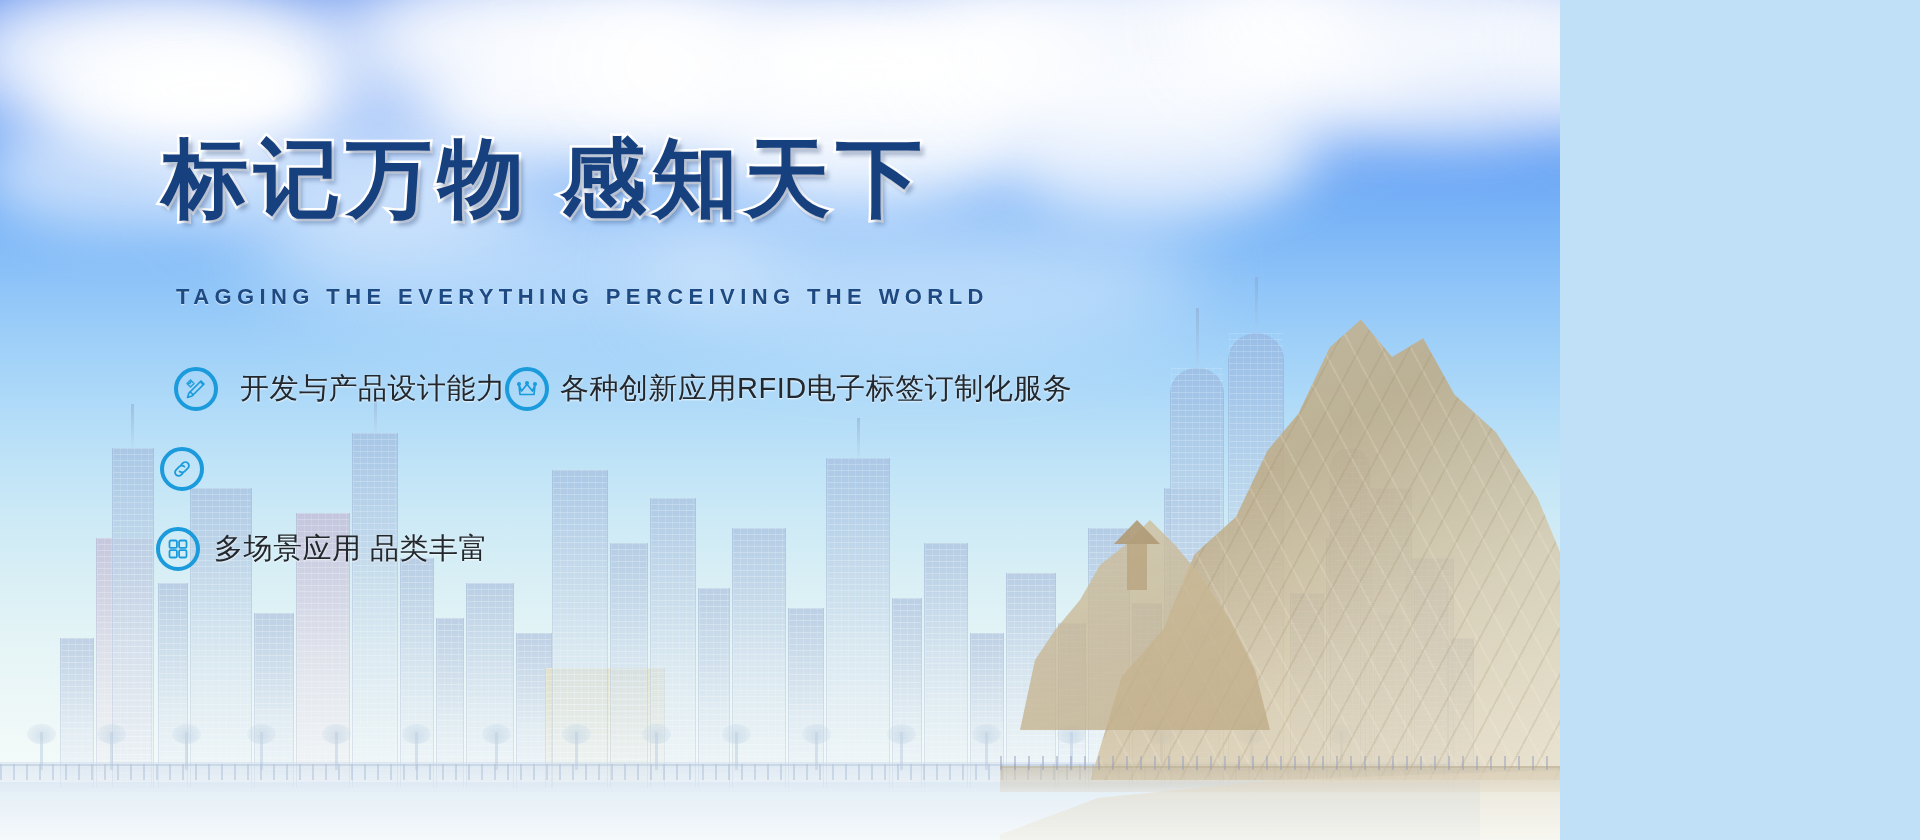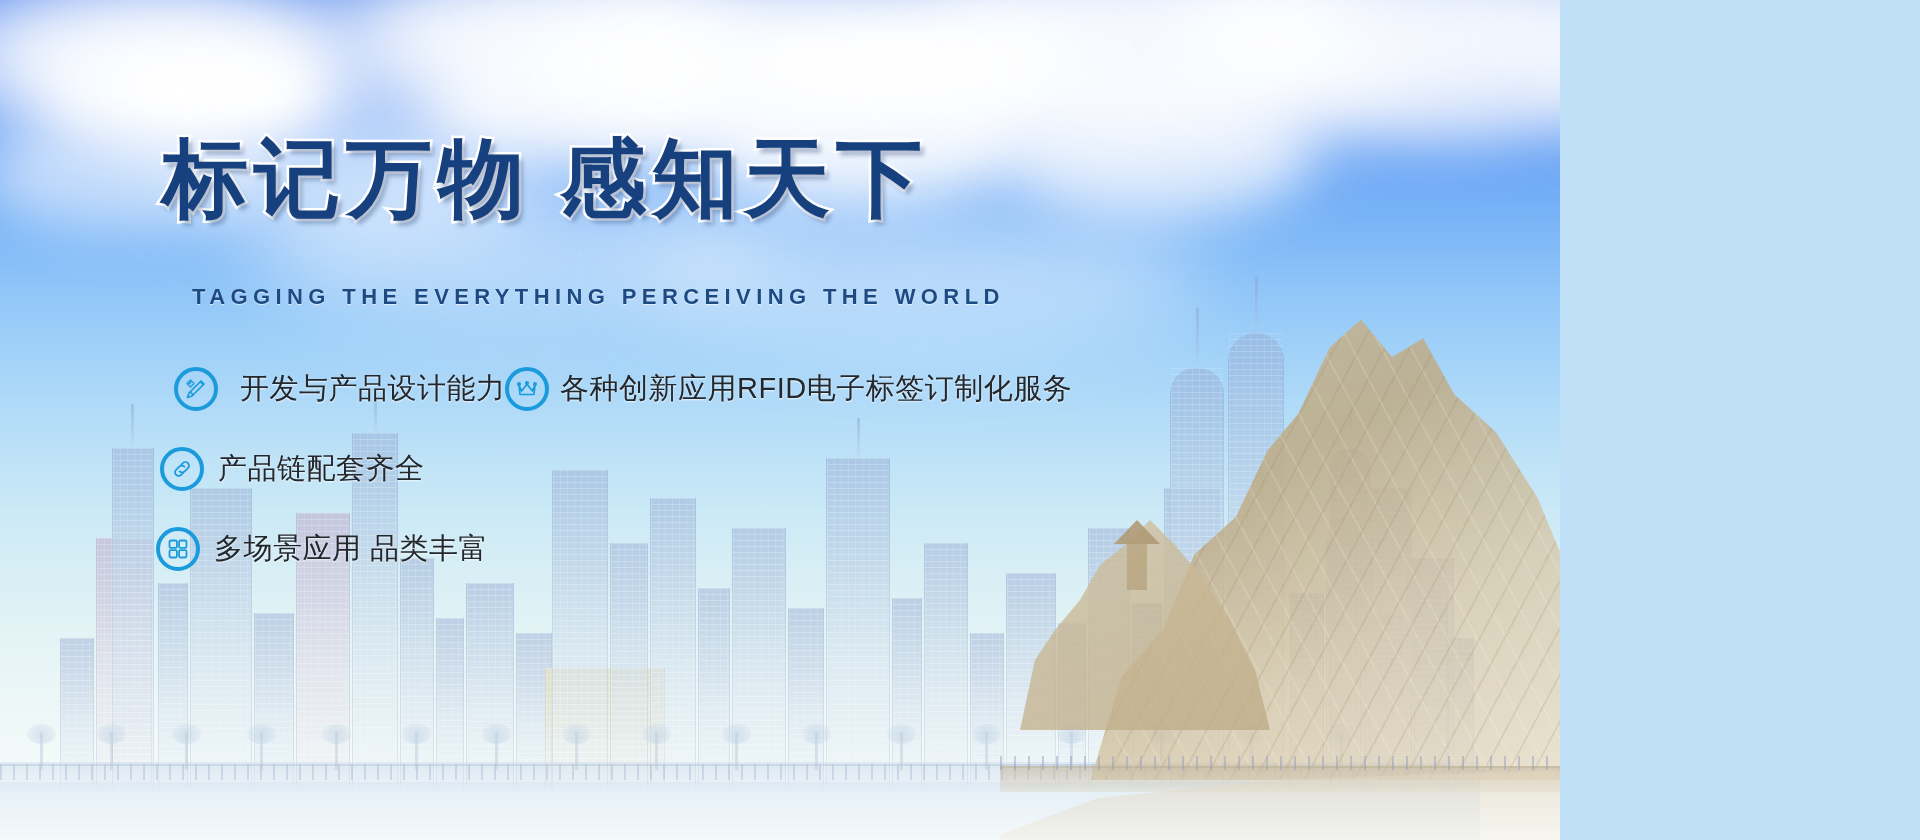--- a/index.html
+++ b/index.html
@@ -152,21 +152,21 @@
     font-size:86px; font-weight:bold;
     letter-spacing:6px;
     color:#17407f;
     -webkit-text-stroke:5px #ffffff;
     paint-order:stroke fill;
     text-shadow:4px 5px 4px rgba(40,70,120,.35);
     white-space:nowrap;
     line-height:1.08;
   }
   .subline {
-    position:absolute; left:192px; top:284px;
+    position:absolute; left:176px; top:284px;
     font-size:22px; font-weight:bold;
     letter-spacing:5.4px;
     color:#1d4a82;
     white-space:nowrap;
     text-shadow:0 1px 1px rgba(255,255,255,.65);
   }
 
   
   .features {
     position:absolute; left:160px; top:360px;
@@ -356,21 +356,20 @@
 
     <div class="frow r2">
       <div class="fcol-b">
         <div class="fitem">
           <span class="ficon">
             <svg width="24" height="24" viewBox="0 0 24 24" fill="none" stroke="#1b9bdc" stroke-width="1.8" stroke-linecap="round" stroke-linejoin="round">
               <path d="M9.6 14.4 a3.6 3.6 0 0 0 5.1 0 l3.2-3.2 a3.6 3.6 0 0 0-5.1-5.1 l-1.5 1.5"></path>
               <path d="M14.4 9.6 a3.6 3.6 0 0 0-5.1 0 l-3.2 3.2 a3.6 3.6 0 0 0 5.1 5.1 l1.5-1.5"></path>
             </svg>
           </span>
-          <span class="flabel">产品链配套齐全</span>
         </div>
       </div>
     </div>
 
     <div class="frow r3">
       <div class="fcol-a">
         <div class="fitem">
           <span class="ficon">
             <svg width="24" height="24" viewBox="0 0 24 24" fill="none" stroke="#1b9bdc" stroke-width="1.8" stroke-linejoin="round">
               <rect x="3.5" y="3.5" width="7.4" height="7.4" rx="1.4"></rect>

